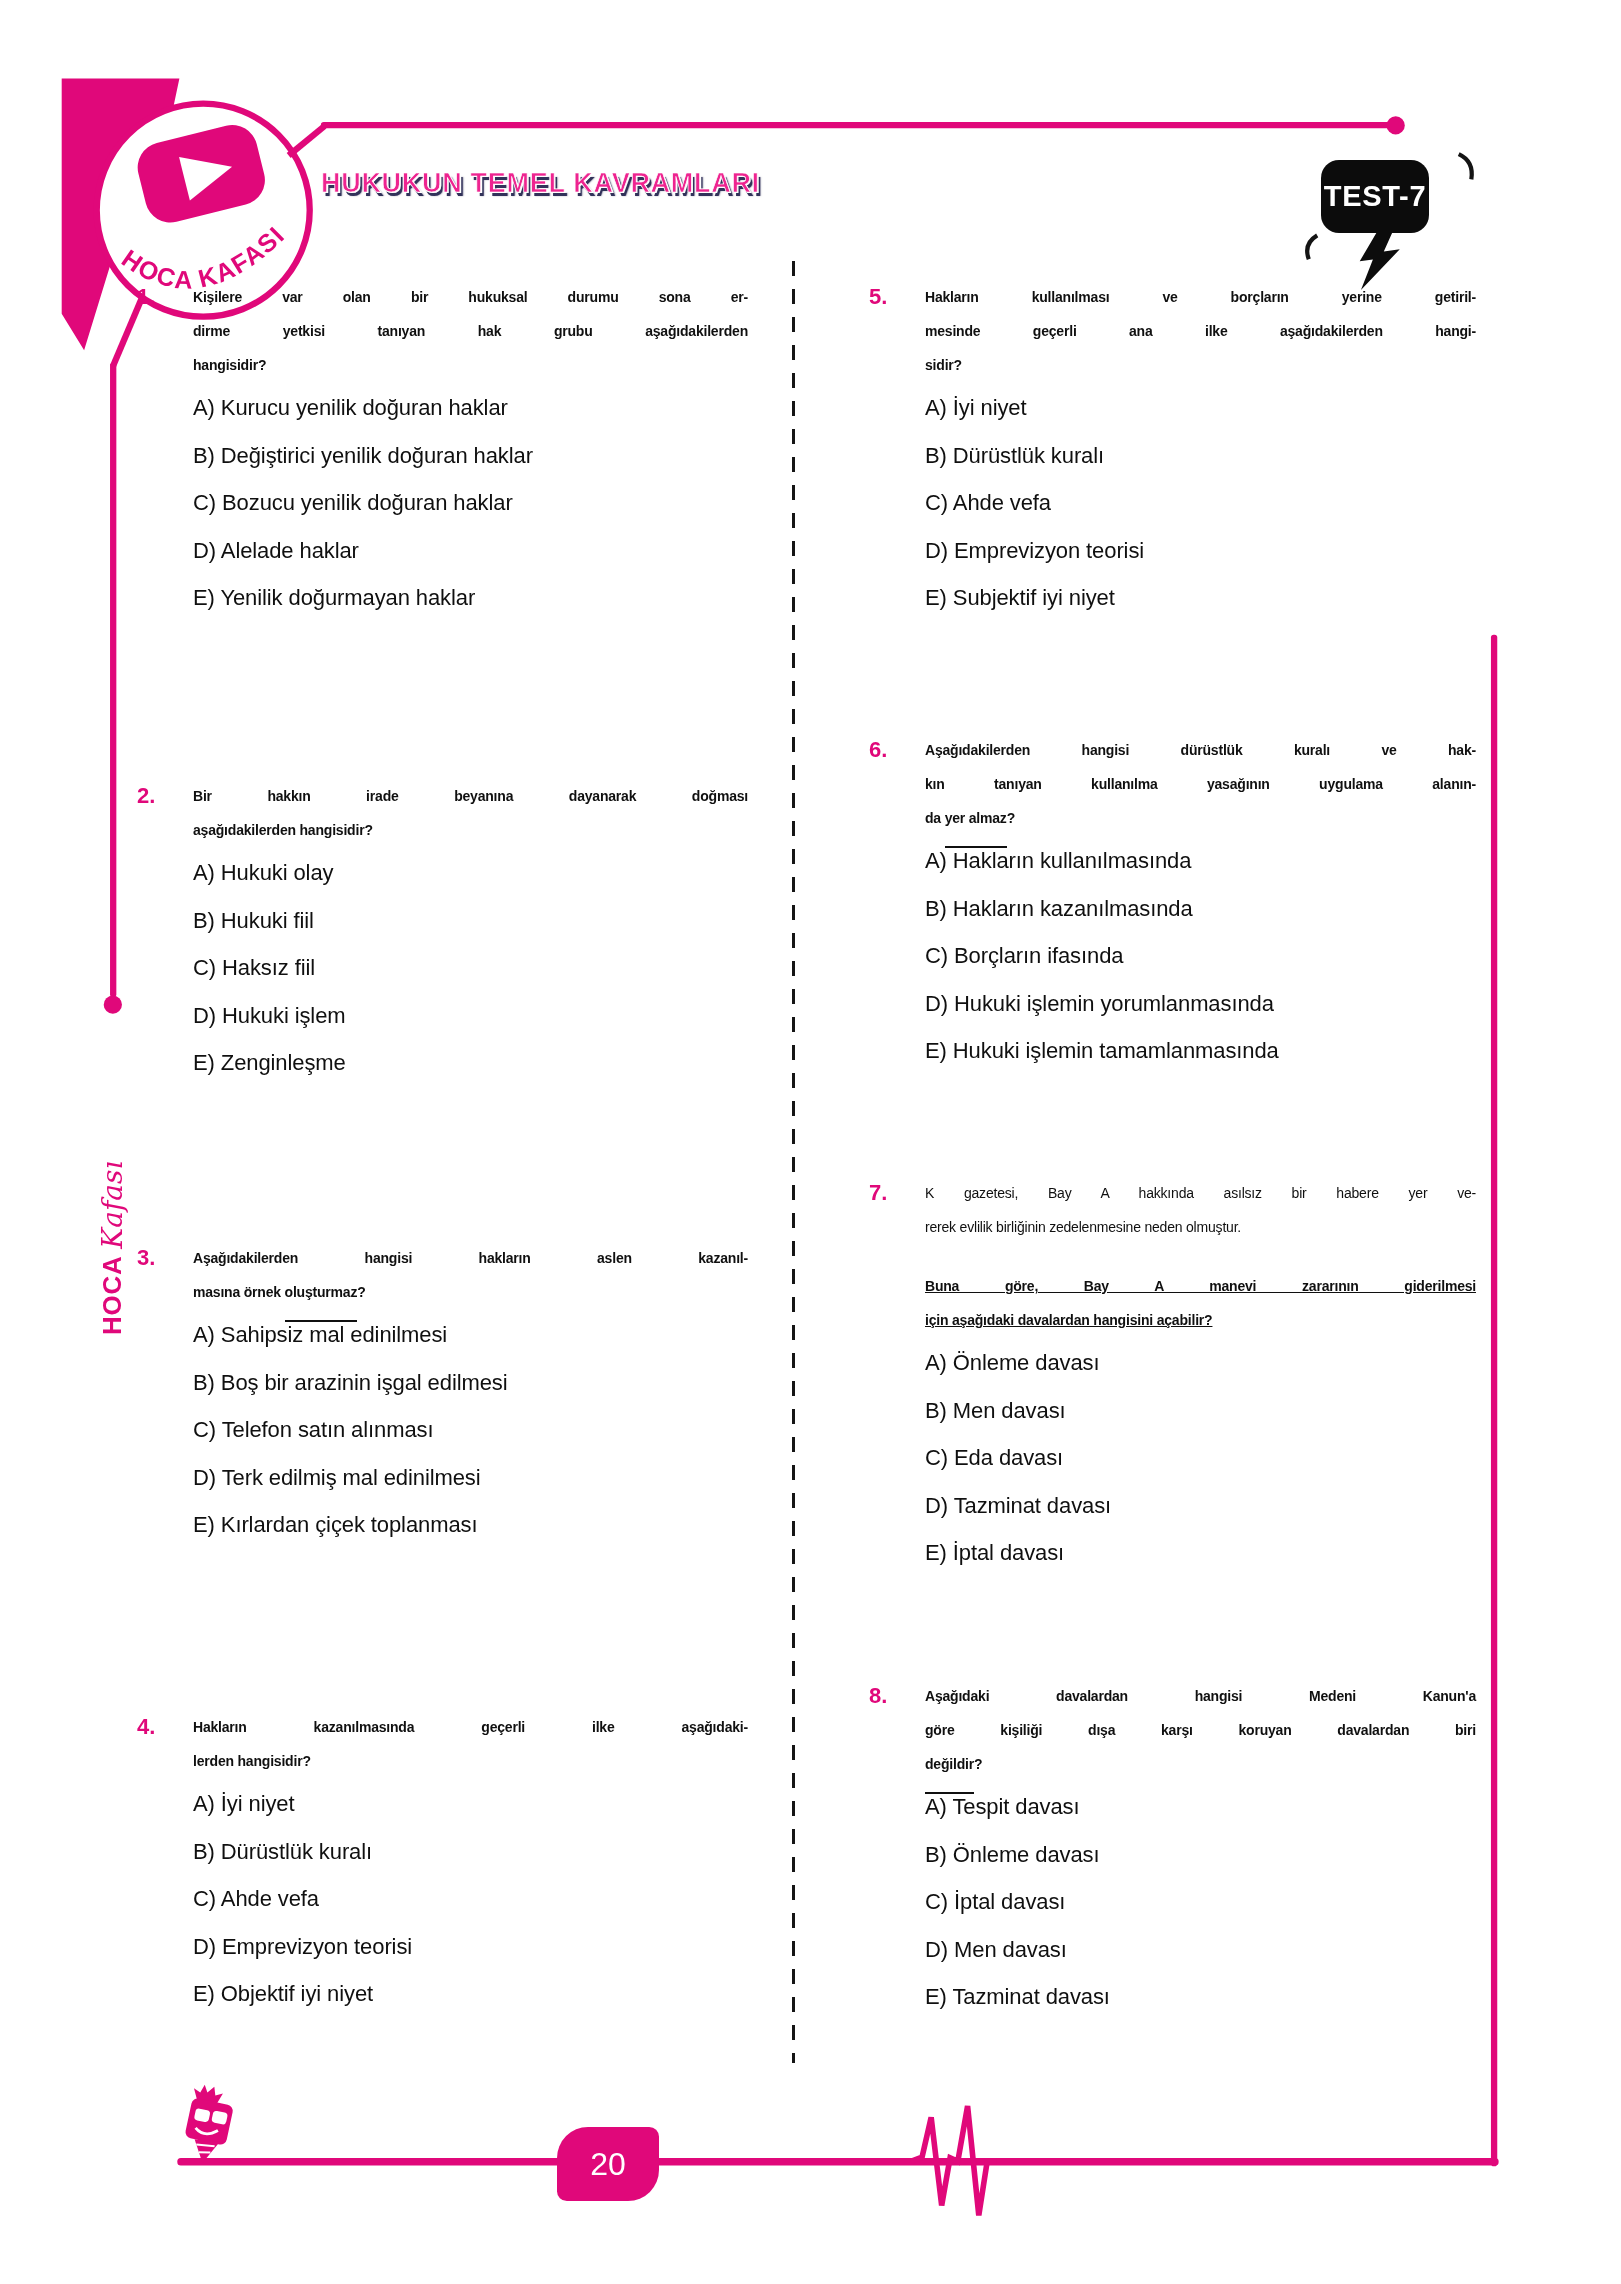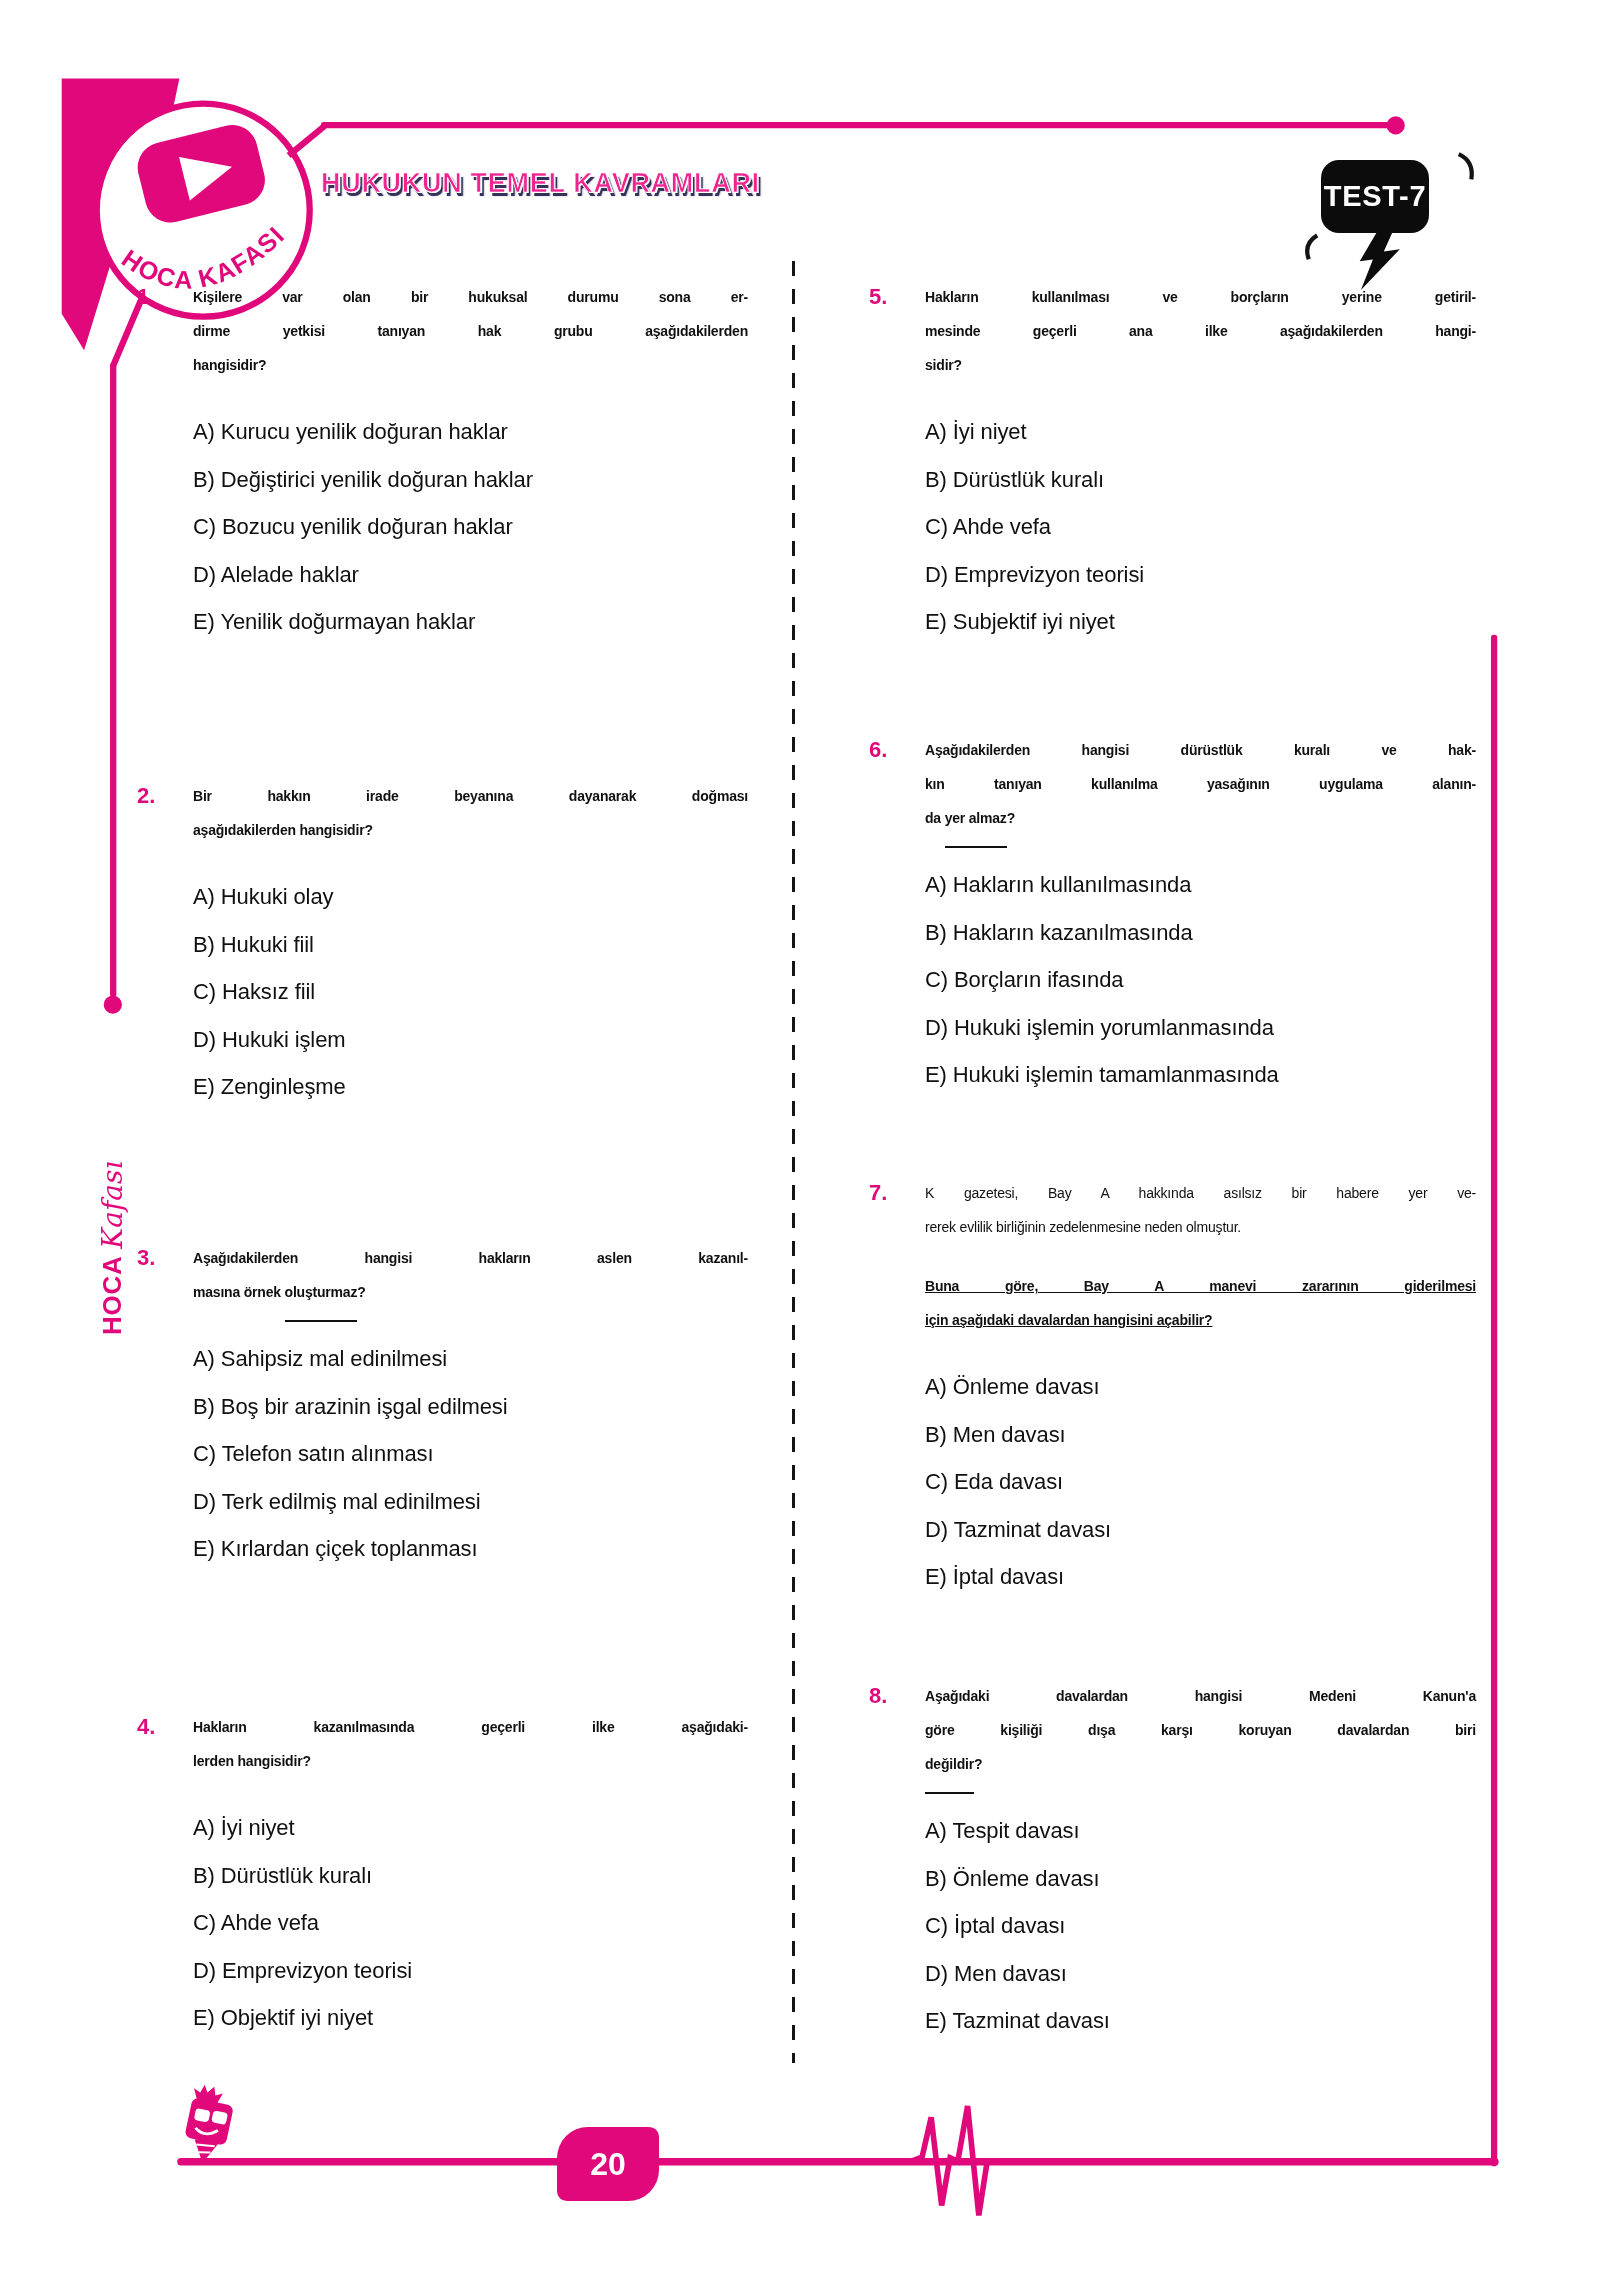--- a/index.html
+++ b/index.html
@@ -35,30 +35,30 @@
   .q { position:absolute; z-index:2; color:var(--ink); }
   .qnum {
     position:absolute; left:-56px; top:0; width:46px;
     font-weight:700; font-size:22px; line-height:34px; color:var(--pink);
   }
   .sl { font-weight:700; font-size:14px; line-height:34px; letter-spacing:-0.2px; }
   .sl.j { text-align:justify; text-align-last:justify; }
   .intro .sl { font-weight:400; }
   .stem2 { margin-top:25px;text-decoration:underline; }
   .u { border-bottom:2.8px solid #101010; padding-bottom:20px; }
-  .opts { margin-top:36px; }
+  .opts { margin-top:12px; }
   .option { font-size:22px; line-height:28px; margin-top:19.6px; letter-spacing:-0.1px; }
   .option:first-child { margin-top:0; }
 
   
   .page-num {
     position:absolute; left:557px; top:2127px; width:102px; height:74px; z-index:3;
     background:var(--pink); border-radius:31px 9.8px 31px 9.8px;
     display:flex; align-items:center; justify-content:center;
-    color:#ffffff; font-size:32px; font-weight:700;
+    color:#ffffff; font-size:32px; font-weight:400;
   }
   .vbrand {
     position:absolute; left:97px; top:1335px; z-index:2; width:329px; height:31px;
     transform:rotate(-90deg); transform-origin:0 0;
     display:flex; align-items:center; gap:7px; color:var(--pink);
   }
   .vb-word { font-weight:700; font-size:26px; letter-spacing:0.7px; }
   .vb-script { font-family:"DejaVu Serif", serif; font-style:italic; font-size:28px; }
 </style>
 </head>

